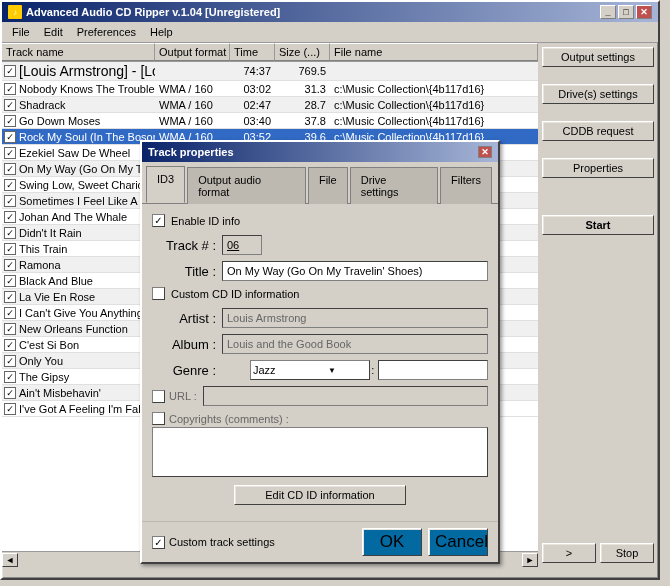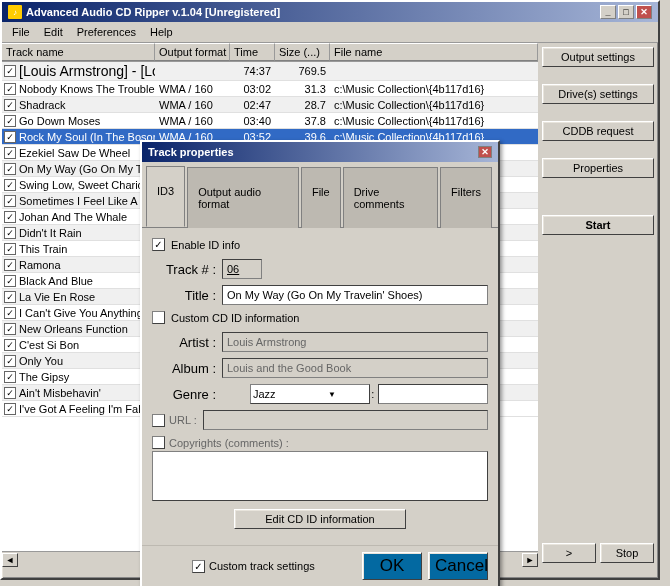--- a/index.html
+++ b/index.html
@@ -231,21 +231,21 @@
     }
 
     
     .tab-strip {
       display: flex;
       padding: 4px 4px 0;
       background: #d4d0c8;
       border-bottom: 1px solid #808080;
     }
     .tab {
-      padding: 18px 10px;
+      padding: 6px 10px;
       border: 1px solid #808080;
       border-bottom: none;
       background: #bdb9b1;
       cursor: pointer;
       font-size: 11px;
       margin-right: 2px;
       position: relative;
       top: 1px;
     }
     .tab.active {
@@ -404,21 +404,20 @@
       align-items: center;
       padding: 6px 10px;
       border-top: 1px solid #bdb9b1;
       gap: 6px;
     }
     .custom-track-label {
       display: flex;
       align-items: center;
       gap: 4px;
       flex: 1;
-      margin-left: 40px;
     }
     .footer-btns {
       display: flex;
       gap: 6px;
     }
     .dialog-btn {
       width: 60px;
       padding: 3px 6px;
       background: #0369a1;
       border: 1px solid #fff;
@@ -747,21 +746,21 @@
 
   <div class="dialog-title">
     <span>Track properties</span>
     <div class="dialog-close">✕</div>
   </div>
 
   <div class="tab-strip">
     <div class="tab active">ID3</div>
     <div class="tab">Output audio format</div>
     <div class="tab">File</div>
-    <div class="tab">Drive comments</div>
+    <div class="tab">Drive settings</div>
     <div class="tab">Filters</div>
   </div>
 
   <div class="dialog-body">
 
     <div class="checkbox-row">
       <div class="checkbox-win checked"></div>
       <span>Enable ID info</span>
     </div>
 

